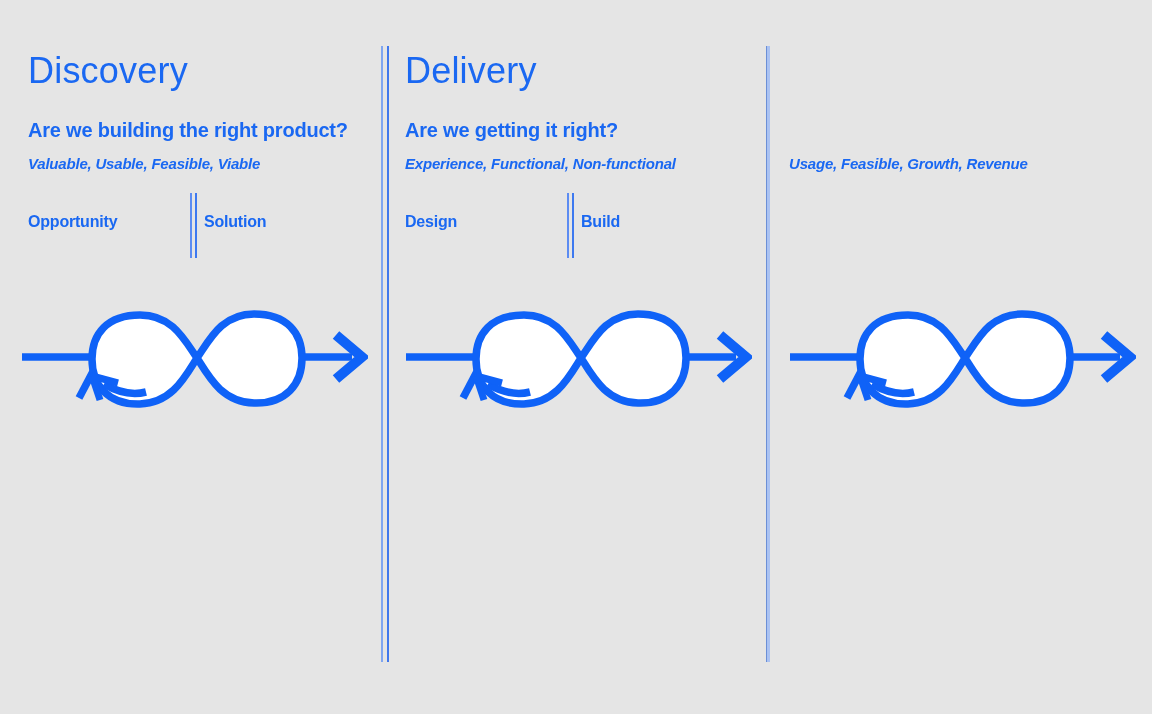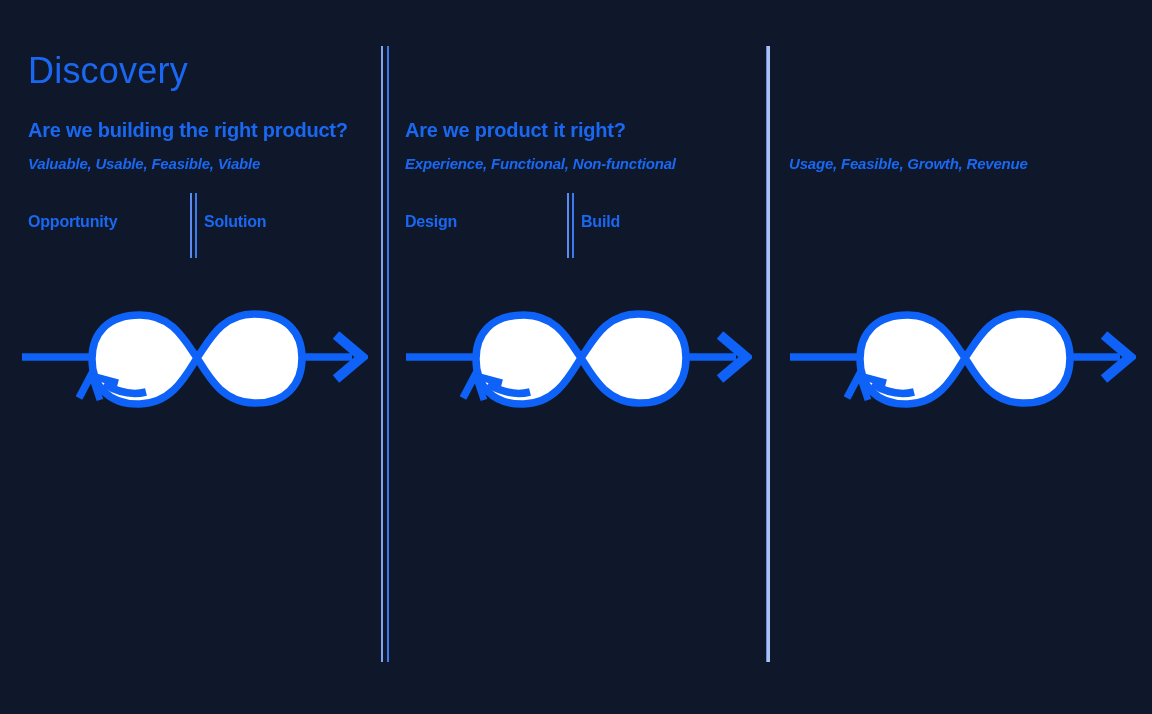--- a/index.html
+++ b/index.html
@@ -1,19 +1,19 @@
 <!DOCTYPE html>
 <html><head>
 <meta charset="utf-8">
 <style>
   html,body{margin:0;padding:0;background:#ffffff;}
   .canvas{
     position:relative;
     width:1152px;height:714px;
-    background:#0f172a;
+    background:#e5e5e5;
     font-family:"Liberation Sans", sans-serif;
     overflow:hidden;
   }
   .column{position:absolute;top:0;width:356px;height:714px;}
   .col-title{
     position:absolute;top:53px;left:0;
     margin:0;
     font-size:36px;font-weight:300;line-height:1;
     color:#1a68f2;letter-spacing:0.2px;
   }
@@ -93,21 +93,22 @@
 
   <div class="loop" style="left:22px">
     <svg viewBox="0 0 346 104">
         <use href="#loop-sym"></use>
       </svg>
   </div>
 
   <div class="major-divider-double" style="left:381px"></div>
 
   <section class="column" style="left:405px">
-    <div class="col-question">Are we product it right?</div>
+    <h1 class="col-title">Delivery</h1>
+    <div class="col-question">Are we getting it right?</div>
     <div class="col-criteria">Experience, Functional, Non-functional</div>
     <div class="sub-label first">Design</div>
     <div class="sub-divider"></div>
     <div class="sub-label second">Build</div>
   </section>
 
   <div class="loop" style="left:406px">
     <svg viewBox="0 0 346 104">
         <use href="#loop-sym"></use>
       </svg>

